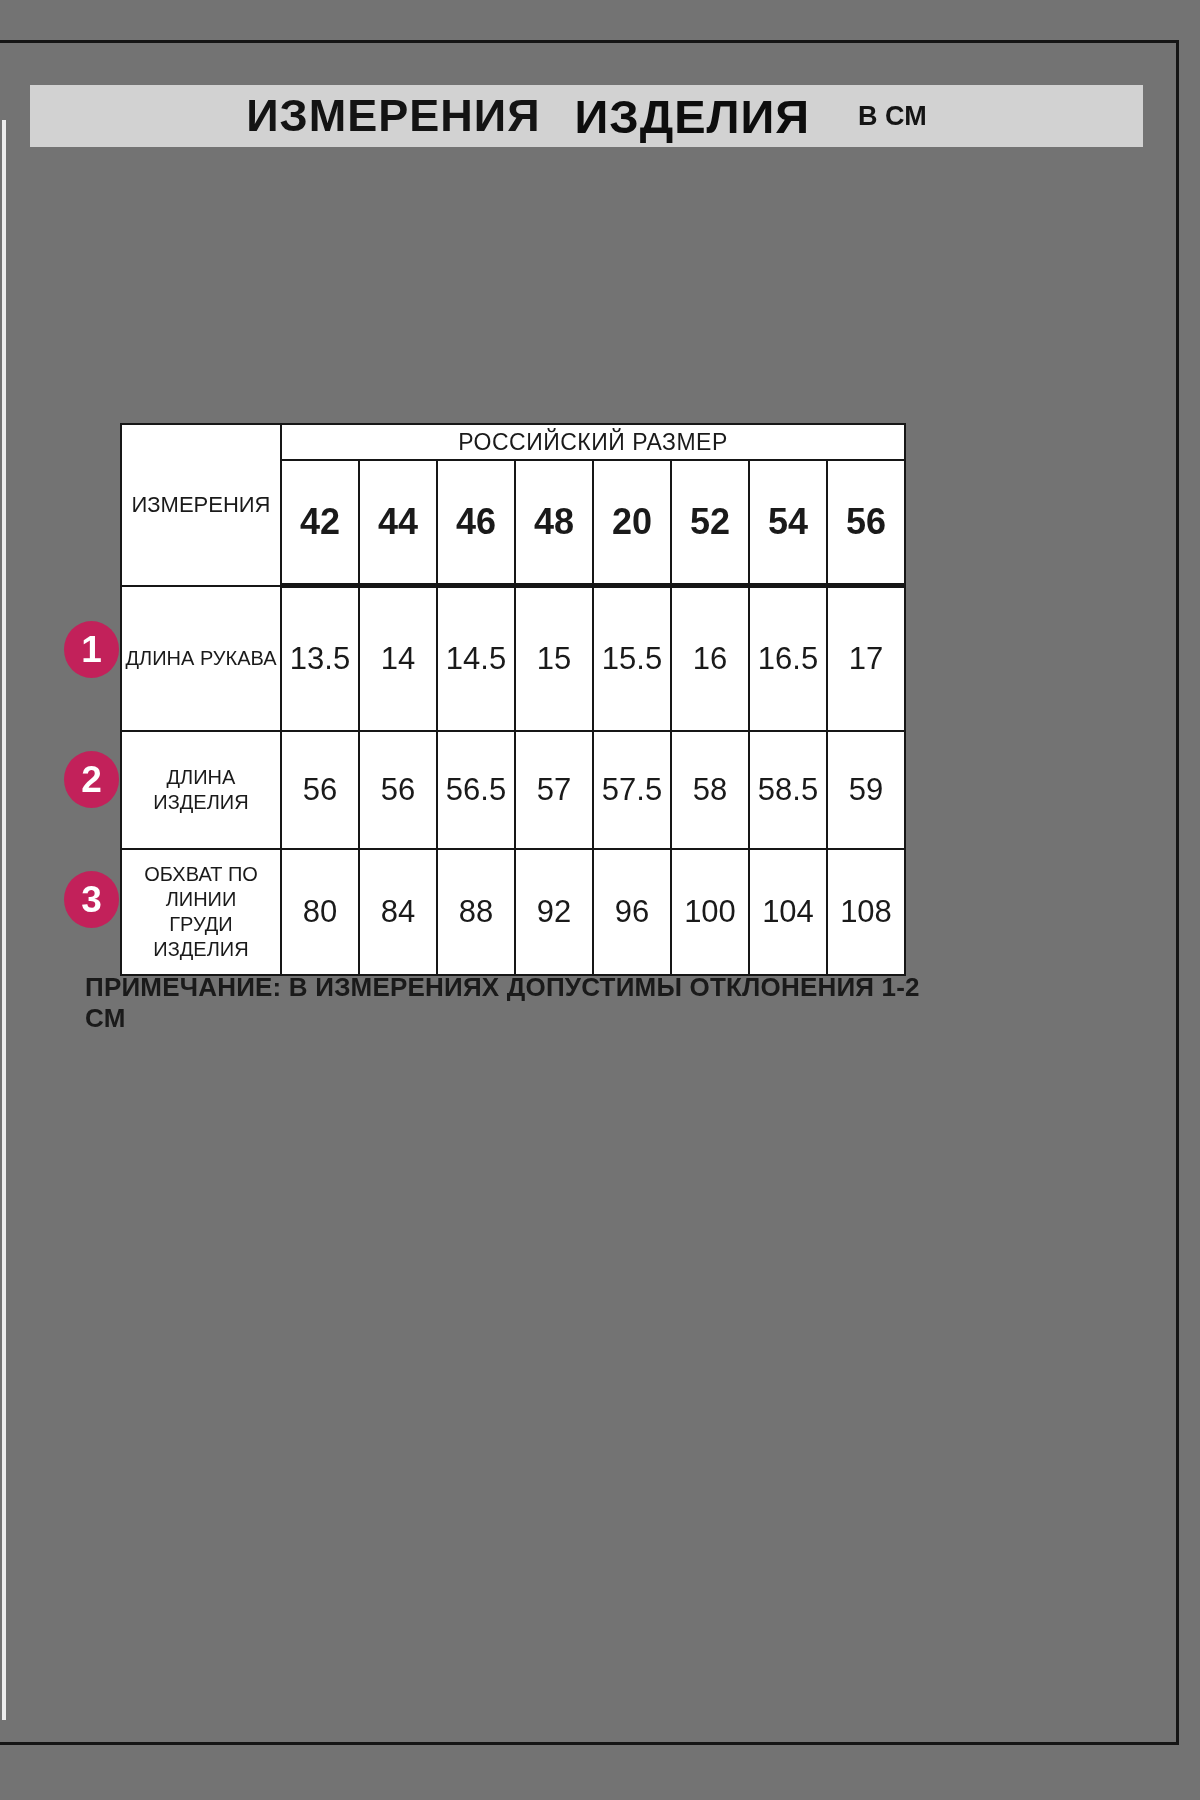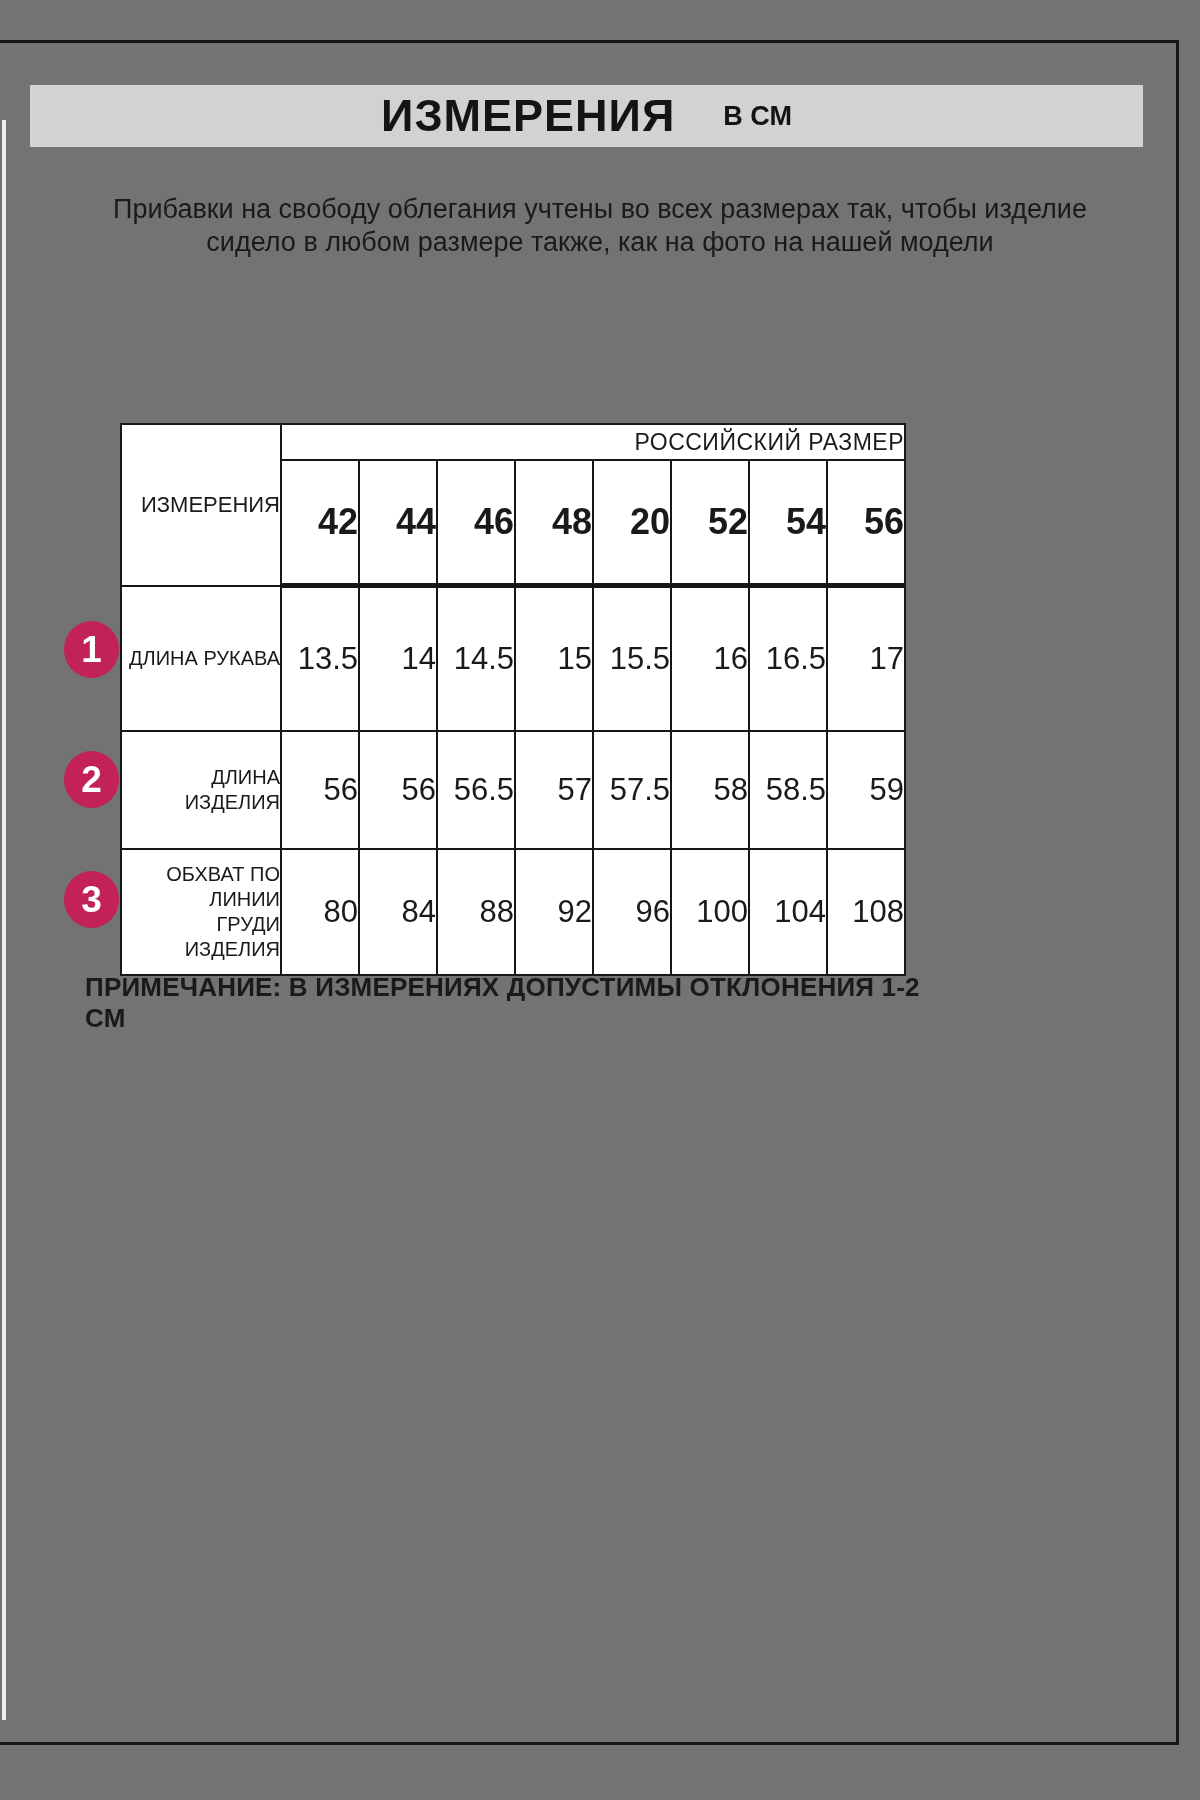--- a/index.html
+++ b/index.html
@@ -84,21 +84,21 @@
 
   table.size-table {
     position: absolute;
     left: 120px; top: 423px;
     width: 786px;
     border-collapse: collapse;
     table-layout: fixed;
   }
   table.size-table td {
     border: 2px solid #161616;
-    text-align: right;
+    text-align: center;
     vertical-align: middle;
     padding: 0;
     background: #ffffff;
   }
   td.corner {
     width: 158px;
     font-size: 22px;
     font-weight: 400;
     border-bottom-width: 5px;
   }
@@ -157,25 +157,25 @@
 </head>
 <body>
 
 <div class="page">
 
   <div class="frame"></div>
   <div class="edge-artifact"></div>
 
   <div class="banner">
     <span class="t1">ИЗМЕРЕНИЯ</span>
+    <span class="t2">ИЗДЕЛИЯ</span>
     <span class="t3">В СМ</span>
   </div>
 
 
-  <div class="desc">Прибавки на свободу облегания учтены во всех размерах так, чтобы изделие сидело в любом размере также, как на фото на нашей модели</div>
 
   <table class="size-table">
     <tbody>
         <tr>
       <td class="corner" rowspan="2">ИЗМЕРЕНИЯ</td>
       <td class="group" colspan="8">РОССИЙСКИЙ РАЗМЕР</td>
     </tr>
     <tr class="sizes">
       <td>42</td>
       <td>44</td>

